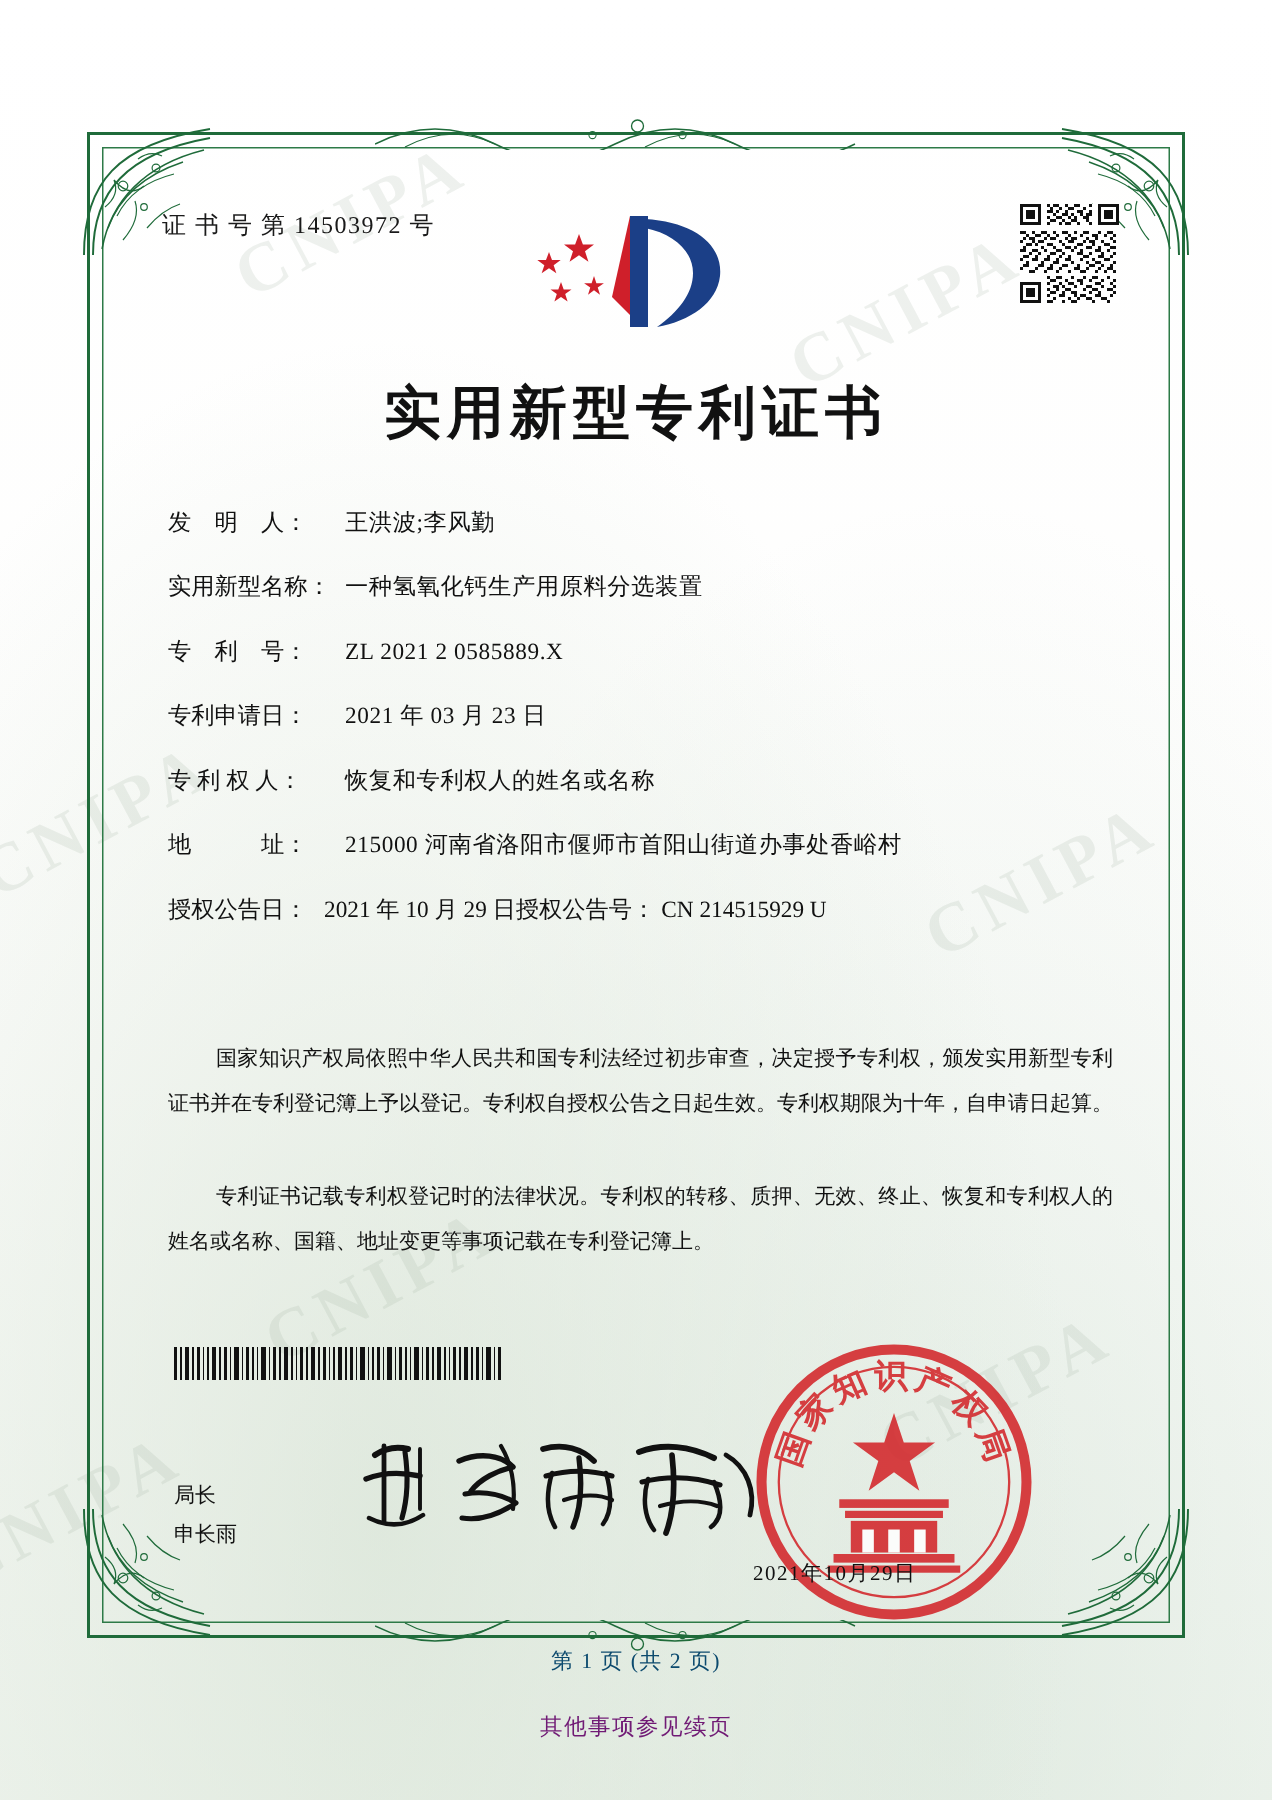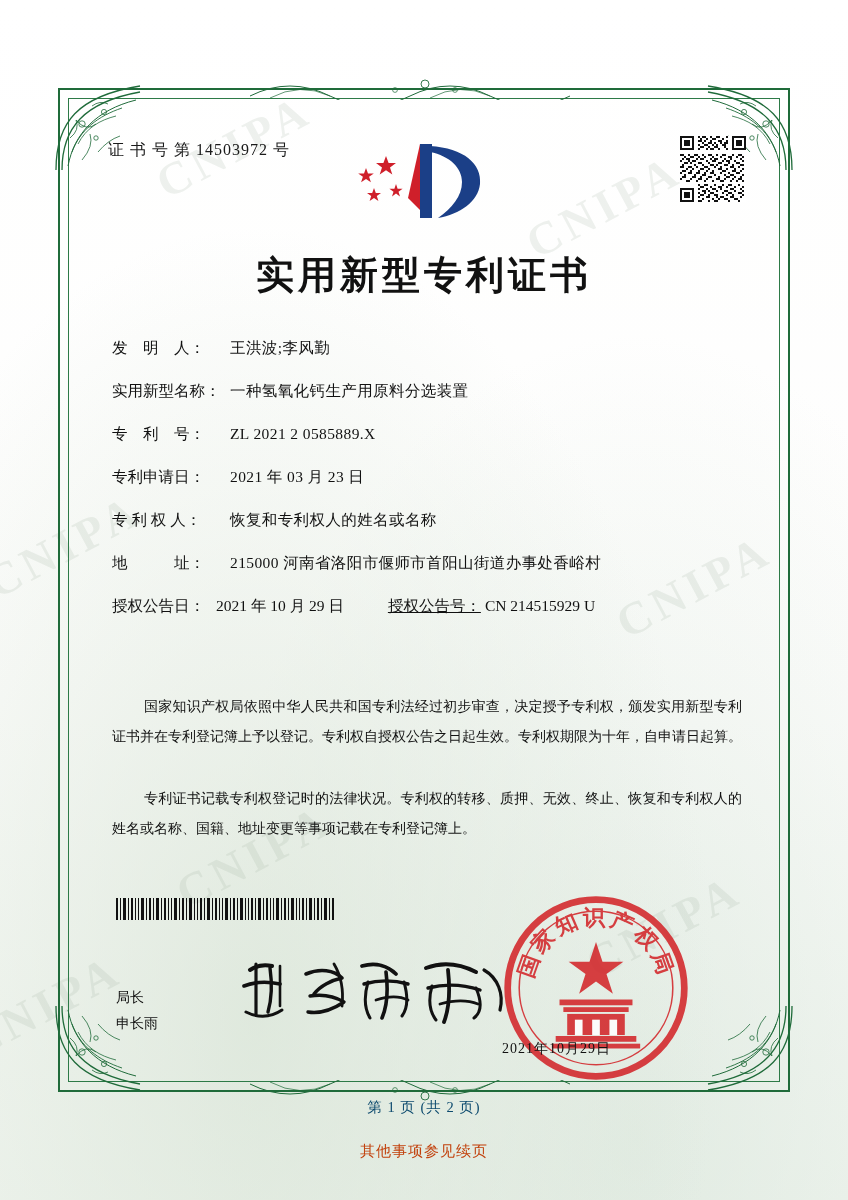--- a/index.html
+++ b/index.html
@@ -151,23 +151,21 @@
     flex: 0 0 118px;
     letter-spacing: 0px;
     white-space: nowrap;
   }
   .fv {
     flex: 1;
     letter-spacing: 0.4px;
   }
   .field-row.dual .fl { width: 104px; flex: 0 0 104px; }
   .dual-second-label {
-    margin-left: 44px;
     white-space: nowrap;
-    text-decoration: underline;
   }
   .dual-second-value { margin-left: 4px; }
 
   .para {
     position: absolute;
     left: 44px;
     right: 38px;
     font-size: 14px;
     line-height: 30px;
     color: #111;
@@ -224,21 +222,21 @@
     font-size: 14.5px;
     color: #0c4a6e;
     letter-spacing: 1px;
   }
   .footnote {
     position: absolute;
     left: 0; right: 0;
     top: 1142px;
     text-align: center;
     font-size: 15px;
-    color: #c2410c;
+    color: #701a75;
     letter-spacing: 1px;
   }
 </style>
 </head>
 <body>
 
 <div class="page">
   <div class="paper-tint"></div>
 
   <div class="watermark wm1">CNIPA</div>

